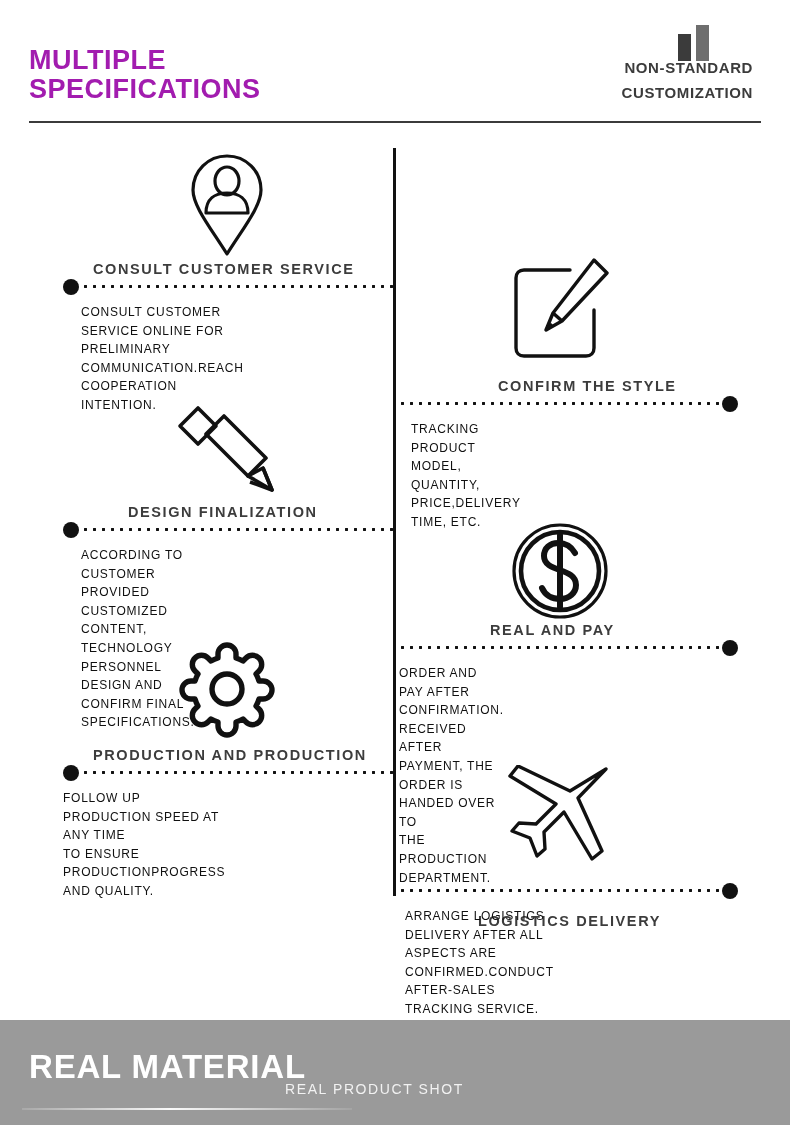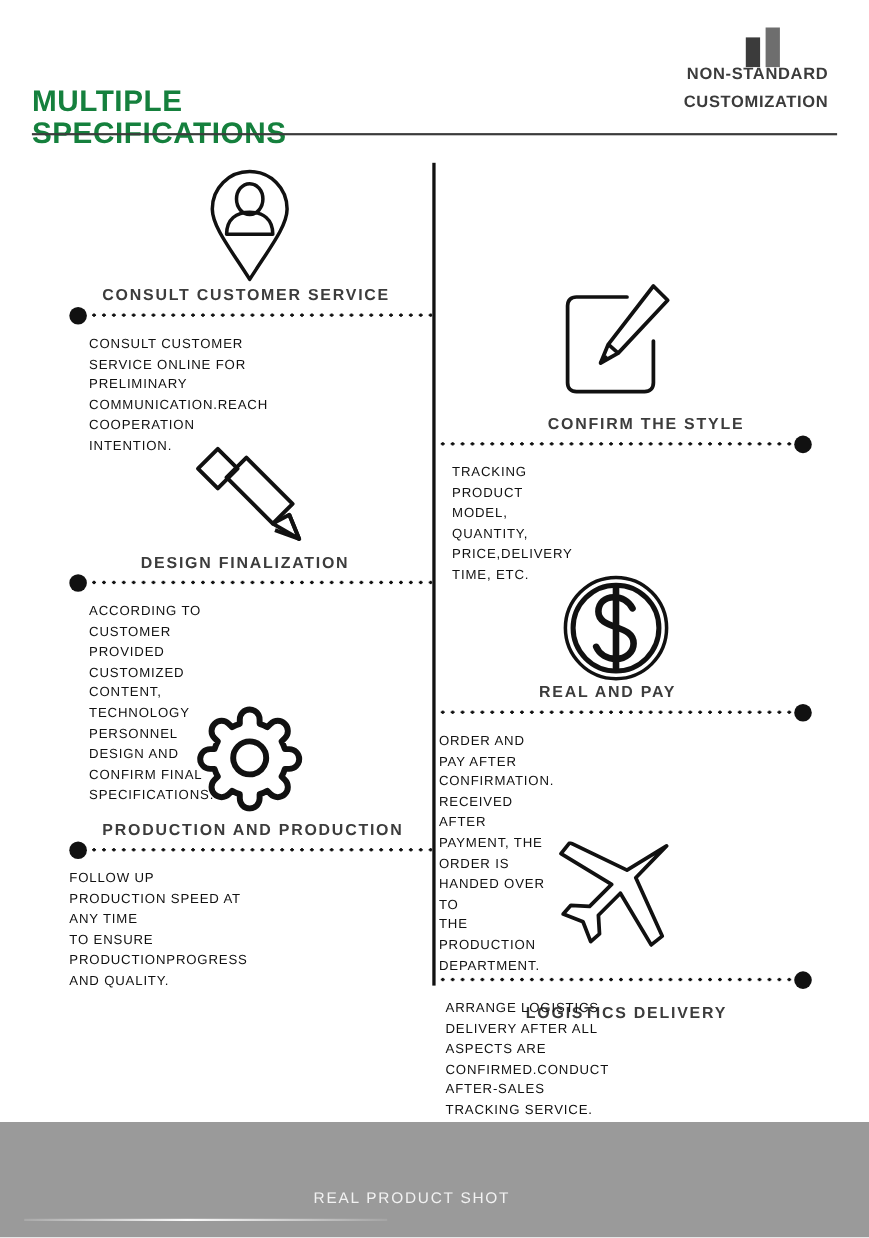--- a/index.html
+++ b/index.html
@@ -13,26 +13,25 @@
     position: relative;
     width: 790px; height: 1125px;
     background: #ffffff;
   }
 
   
   #header { position: absolute; left: 0; top: 0; width: 790px; height: 130px; }
 
   #title-block {
     position: absolute; left: 29px; top: 46px;
-    color: #15803d;
+    color: #a21caf;
     font-weight: bold;
     font-size: 27px;
     line-height: 29px;
     letter-spacing: 0.5px;
-    margin-top: 32px;
   }
   #title-block .tline { display: block; white-space: pre; }
 
   #brand-block {
     position: absolute; right: 37px; top: 55px;
     text-align: right;
     color: #3b3b3b;
     font-weight: bold;
     font-size: 15px;
     line-height: 25px;
@@ -272,17 +271,18 @@
     <div class="connector" style="top:883px;">
       <span class="dots"></span>
       <span class="node"></span>
     </div>
     <div class="step-body" style="left:405px; top:907px;">ARRANGE LOGISTICS DELIVERY AFTER ALL
 ASPECTS ARE CONFIRMED.CONDUCT AFTER-SALES
 TRACKING SERVICE.</div>
   </div>
 
   <div id="footer">
+    <div id="footer-main">REAL MATERIAL</div>
     <div id="footer-underline"></div>
     <div id="footer-sub">REAL PRODUCT SHOT</div>
   </div>
 
 </div>
 
 </body></html>

